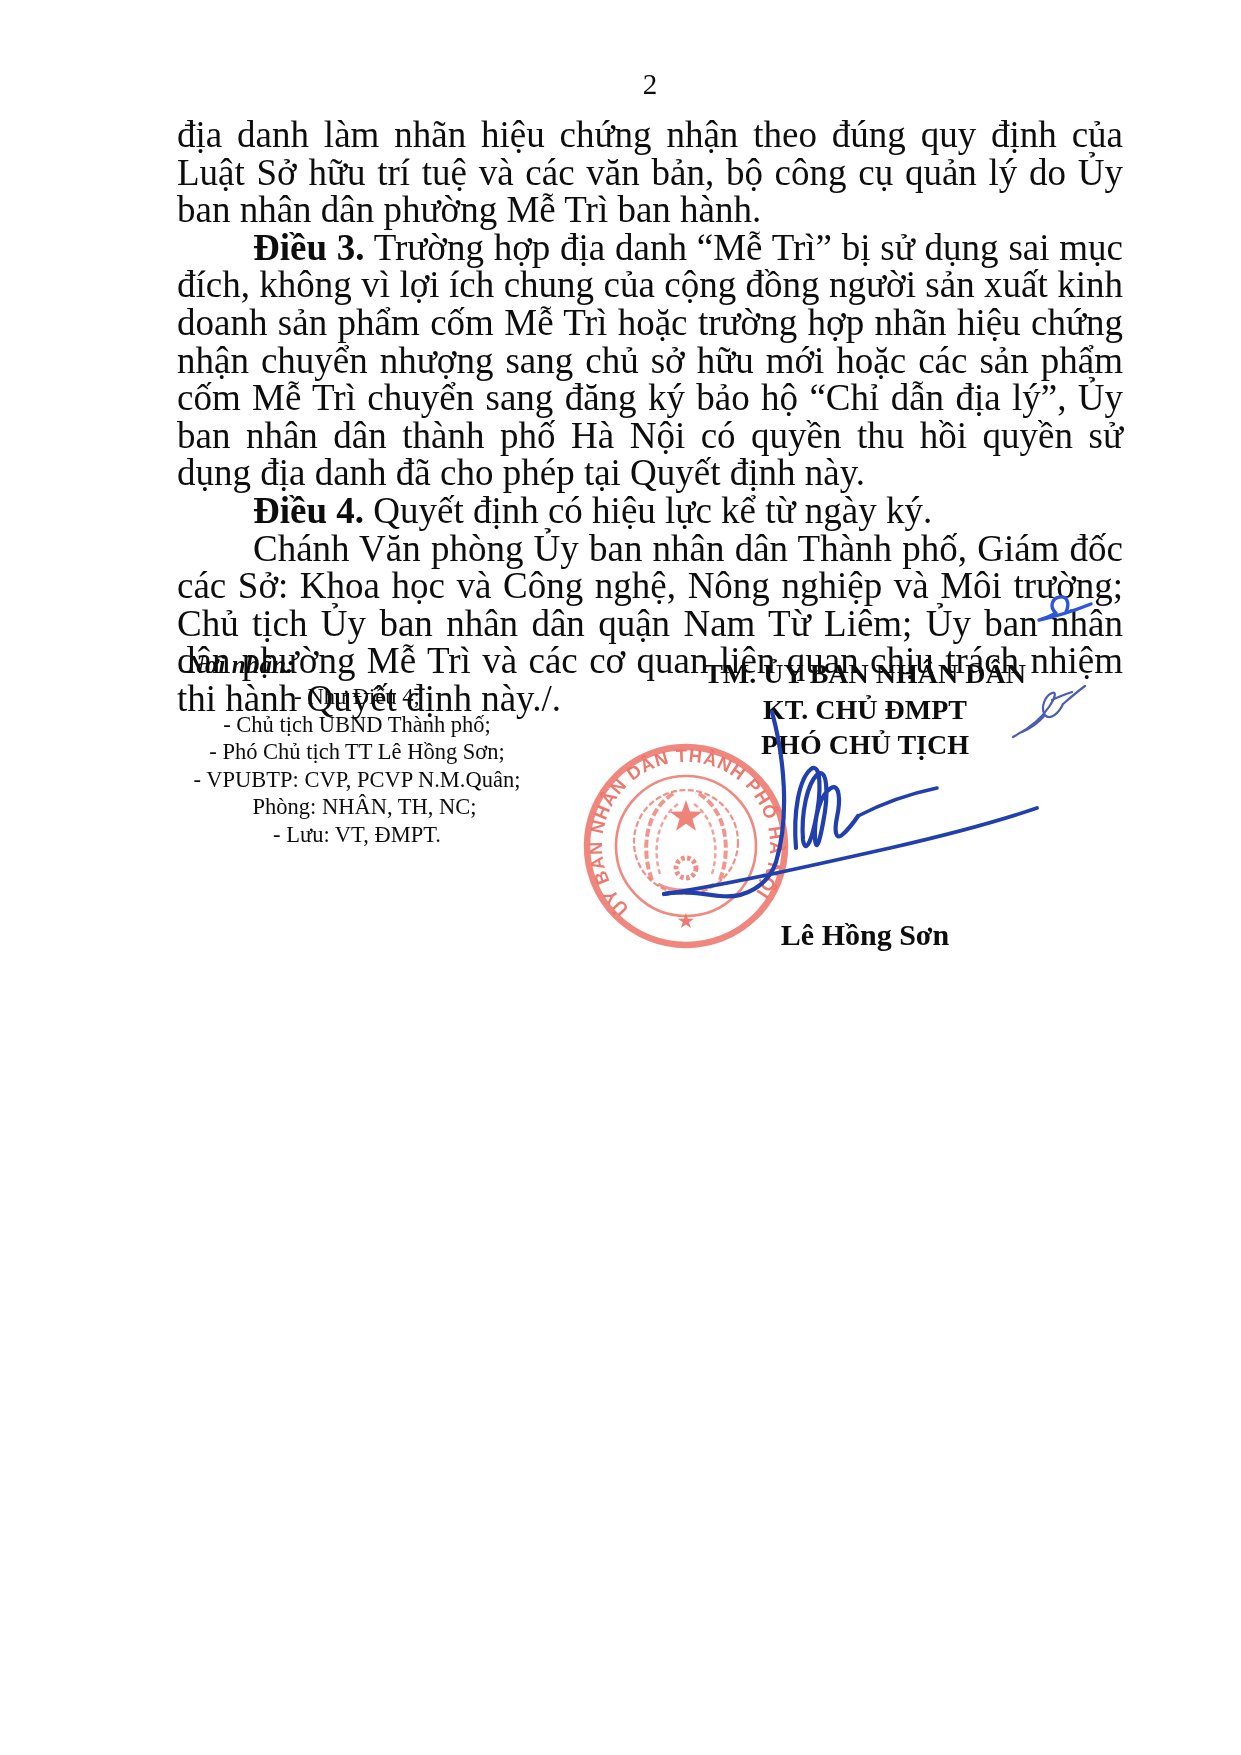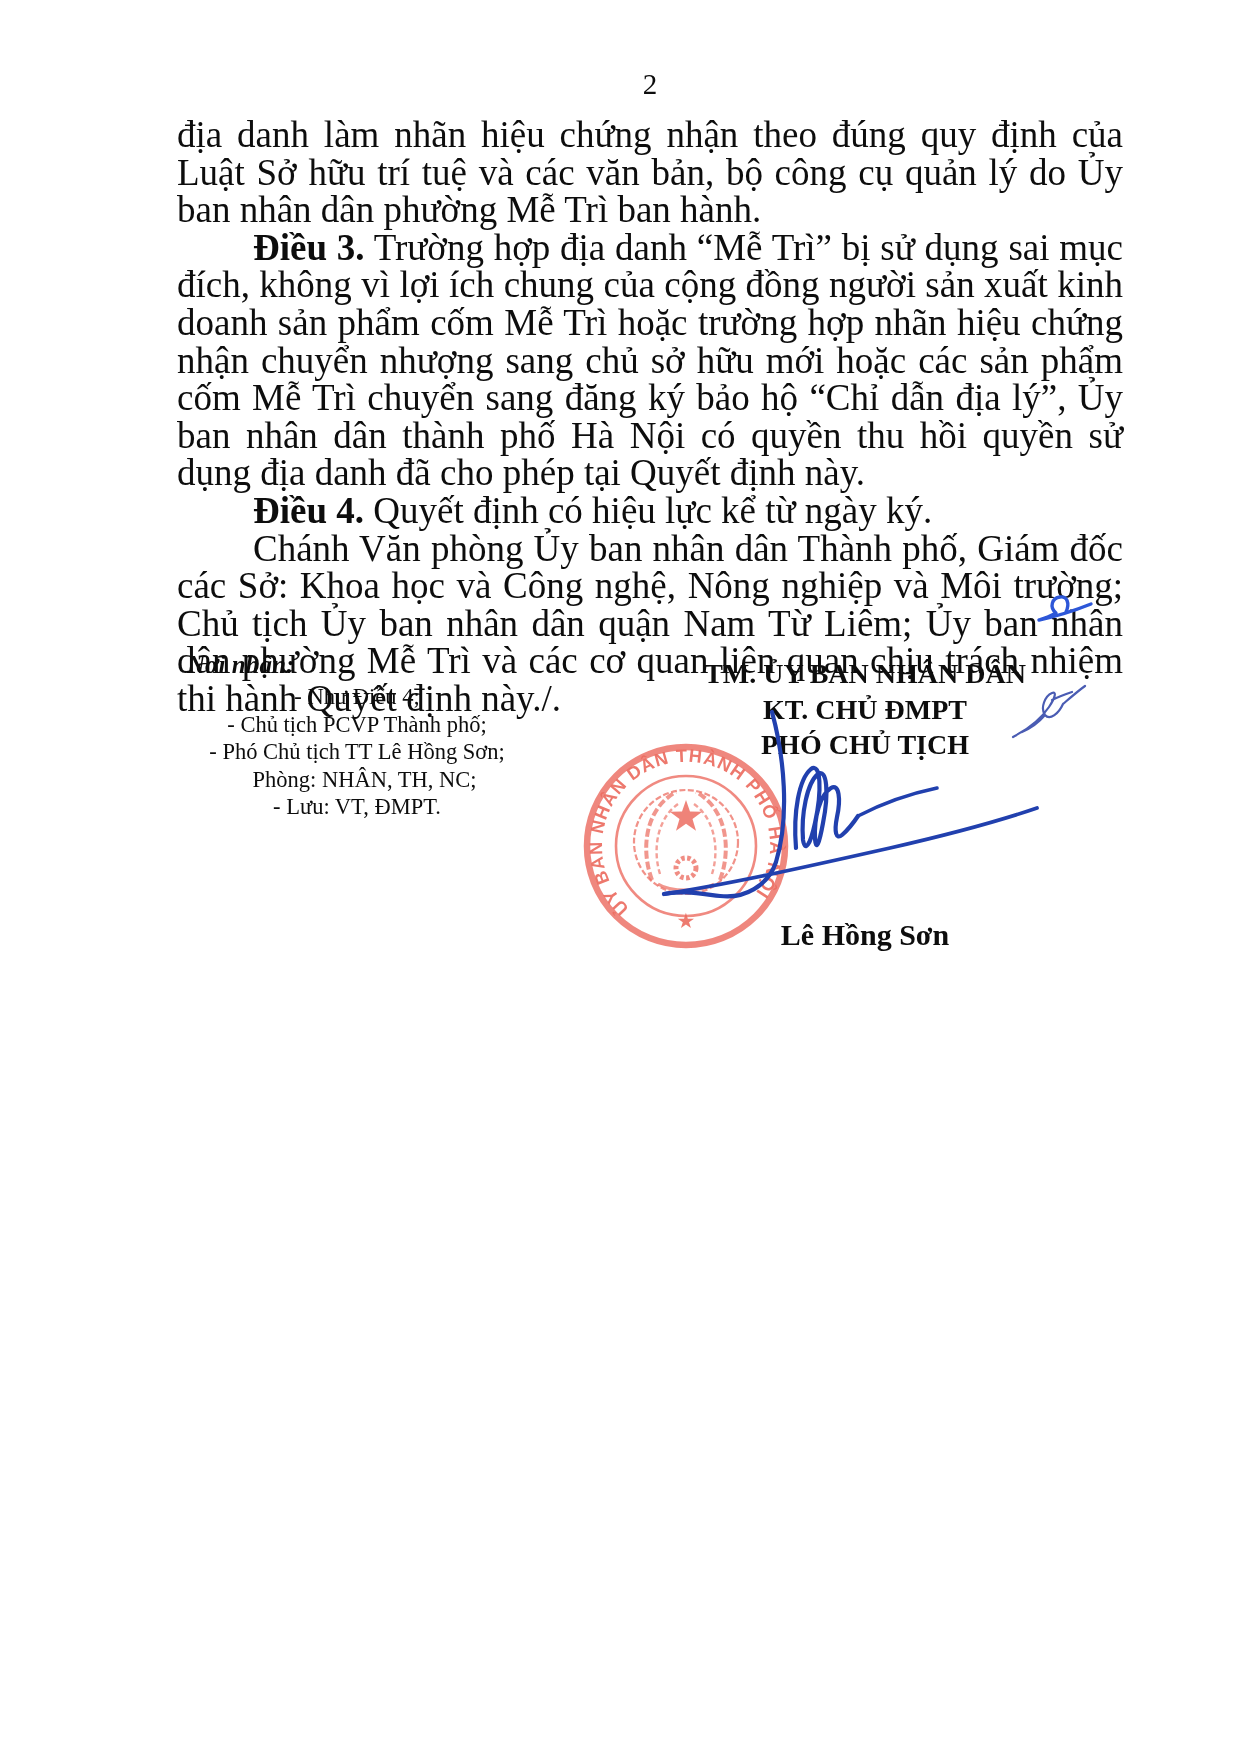--- a/index.html
+++ b/index.html
@@ -63,22 +63,23 @@
     <p><span class="lead"></span><span>địa danh làm nhãn hiệu chứng nhận theo đúng quy định của Luật Sở hữu trí tuệ và các văn bản, bộ công cụ quản lý do Ủy ban nhân dân phường Mễ Trì ban hành.</span></p>
     <p class="indent"><span class="lead">Điều 3.</span><span> Trường hợp địa danh “Mễ Trì” bị sử dụng sai mục đích, không vì lợi ích chung của cộng đồng người sản xuất kinh doanh sản phẩm cốm Mễ Trì hoặc trường hợp nhãn hiệu chứng nhận chuyển nhượng sang chủ sở hữu mới hoặc các sản phẩm cốm Mễ Trì chuyển sang đăng ký bảo hộ “Chỉ dẫn địa lý”, Ủy ban nhân dân thành phố Hà Nội có quyền thu hồi quyền sử dụng địa danh đã cho phép tại Quyết định này.</span></p>
     <p class="indent"><span class="lead">Điều 4.</span><span> Quyết định có hiệu lực kể từ ngày ký.</span></p>
     <p class="indent"><span class="lead"></span><span>Chánh Văn phòng Ủy ban nhân dân Thành phố, Giám đốc các Sở: Khoa học và Công nghệ, Nông nghiệp và Môi trường; Chủ tịch Ủy ban nhân dân quận Nam Từ Liêm; Ủy ban nhân dân phường Mễ Trì và các cơ quan liên quan chịu trách nhiệm thi hành Quyết định này./.</span></p>
   </div>
 
   <div class="recipients">
     <p class="label">Nơi nhận:</p>
     <ul>
       <li>- Như Điều 4;</li>
-      <li>- Chủ tịch PCVP Thành phố;</li>
+      <li>- Chủ tịch UBND Thành phố;</li>
       <li>- Phó Chủ tịch TT Lê Hồng Sơn;</li>
+      <li>- VPUBTP: CVP, PCVP N.M.Quân;</li>
       <li class="cont">Phòng: NHÂN, TH, NC;</li>
       <li>- Lưu: VT, ĐMPT.</li>
     </ul>
   </div>
 
   <div class="sign-block">
     <div>TM. ỦY BAN NHÂN DÂN</div>
     <div>KT. CHỦ ĐMPT</div>
     <div>PHÓ CHỦ TỊCH</div>
   </div>

